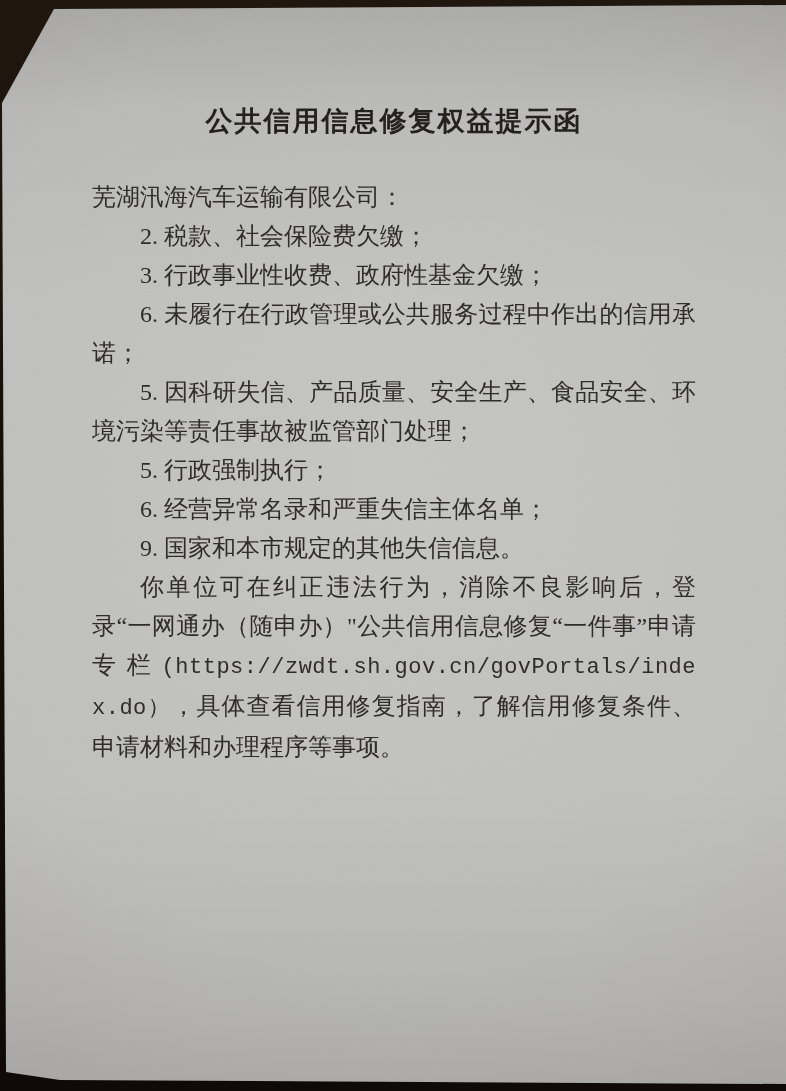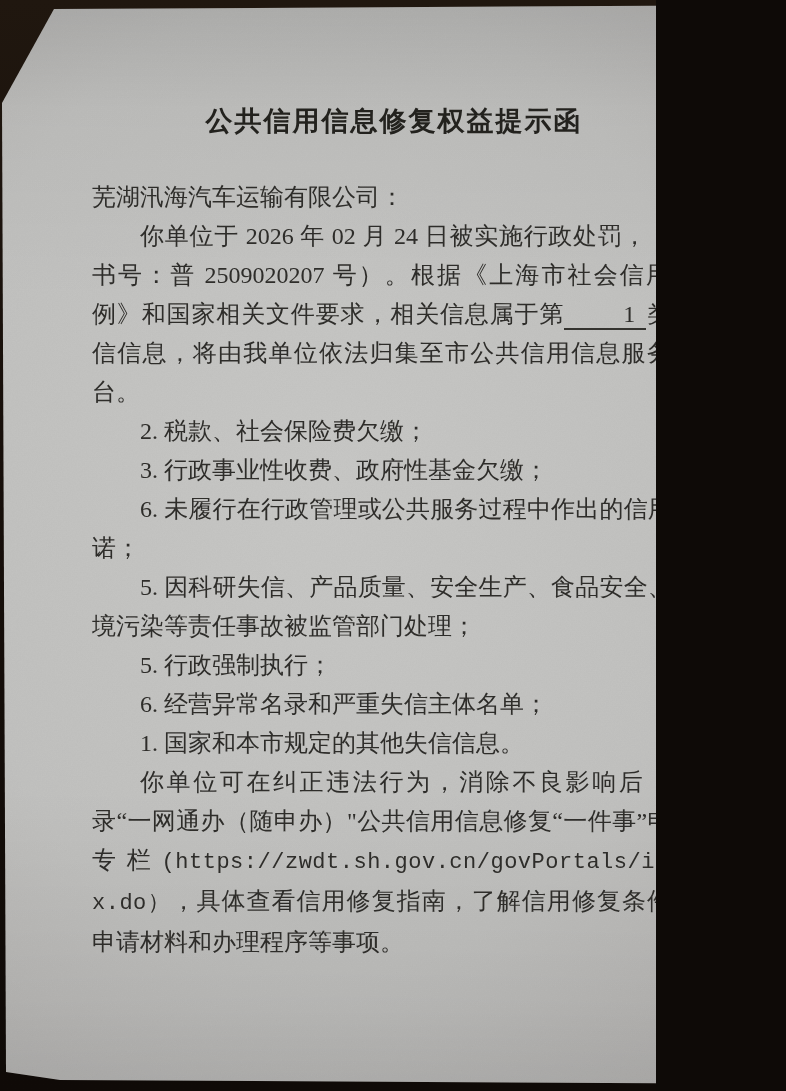--- a/index.html
+++ b/index.html
@@ -2,21 +2,21 @@
 <html><head>
 <meta charset="utf-8">
 <style>
   html, body {
     margin: 0;
     padding: 0;
     background: #0e0a07;
   }
   .scene {
     position: relative;
-    width: 656px;
+    width: 786px;
     height: 1091px;
     overflow: hidden;
     background: linear-gradient(180deg, #20170f 0%, #170f0a 40%, #0f0a07 100%);
   }
   
   .paper {
     position: absolute;
     inset: 0;
     clip-path: polygon(54px 9px, 786px 5px, 786px 1084px, 60px 1080px, 6px 1072px, 2px 103px);
     background:
@@ -70,29 +70,28 @@
 <body>
 
 <div class="scene">
   <div class="paper">
     <div class="content">
 
       <h1 class="title">公共信用信息修复权益提示函</h1>
 
       <p class="addressee">芜湖汛海汽车运输有限公司：</p>
 
-      <p class="para"><span>你单位于 2026 年 02 月 24 日被实施行政处罚，（文书号：普 2509020207 号）。根据《上海市社会信用条例》和国家相关文件要求，相关信息属于第</span><span class="u-num">1</span><span>类失信信息，将由我单位依法归集至市公共信用信息服务平台。</span></p>
 
       <p class="para">2. 税款、社会保险费欠缴；</p>
       <p class="para">3. 行政事业性收费、政府性基金欠缴；</p>
       <p class="para">6. 未履行在行政管理或公共服务过程中作出的信用承诺；</p>
       <p class="para">5. 因科研失信、产品质量、安全生产、食品安全、环境污染等责任事故被监管部门处理；</p>
       <p class="para">5. 行政强制执行；</p>
       <p class="para">6. 经营异常名录和严重失信主体名单；</p>
-      <p class="para">1. 国家和本市规定的其他失信信息。</p>
+      <p class="para">9. 国家和本市规定的其他失信信息。</p>
 
       <p class="para"><span>你单位可在纠正违法行为，消除不良影响后，登录“一网通办（随申办）"公共信用信息修复“一件事”申请专栏</span><span class="url">(https://zwdt.sh.gov.cn/govPortals/index.do）</span><span>，具体查看信用修复指南，了解信用修复条件、申请材料和办理程序等事项。</span></p>
 
     </div>
   </div>
 
   <svg class="grain" width="786" height="1091">
     <filter id="grainNoise">
       <feTurbulence type="fractalNoise" baseFrequency="0.8" numOctaves="2" stitchTiles="stitch"></feTurbulence>
       <feColorMatrix type="saturate" values="0"></feColorMatrix>

